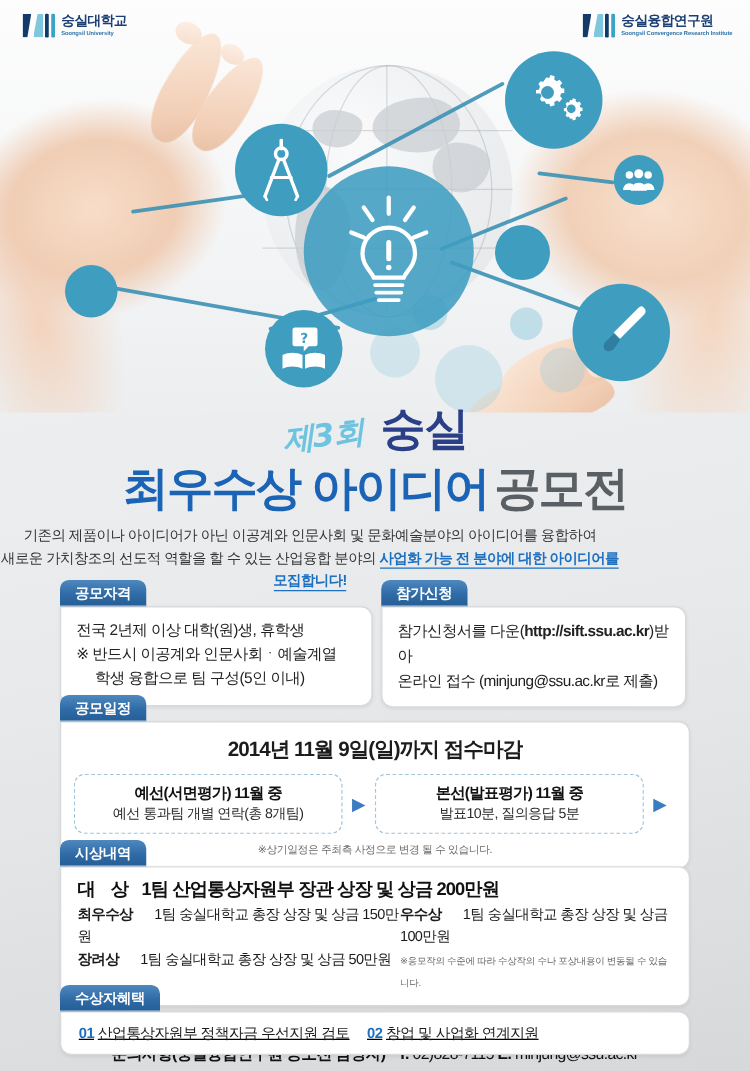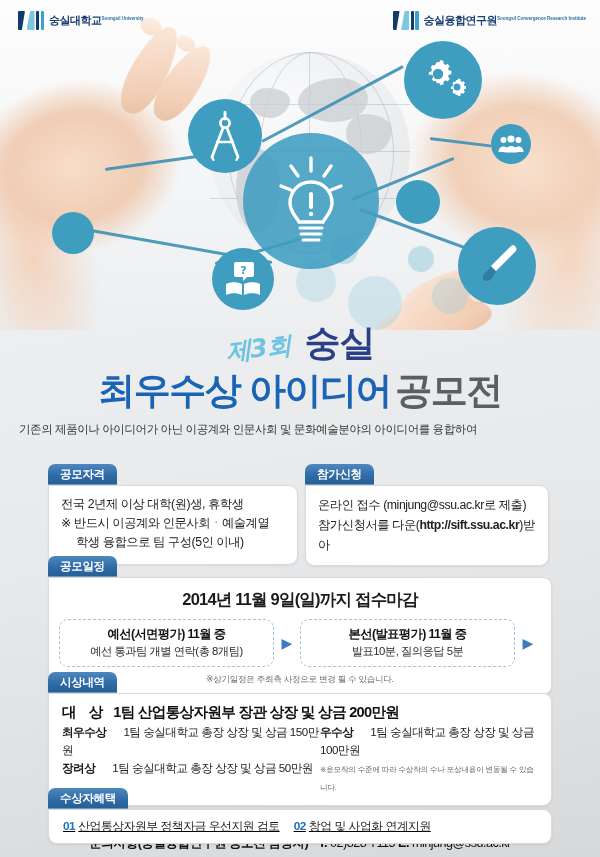--- a/index.html
+++ b/index.html
@@ -147,21 +147,21 @@
   .logo{position:absolute;top:11px;display:flex;align-items:center;gap:5px;}
   #logo-left{left:18px;} #logo-right{right:14px;}
   .mark{display:flex;align-items:flex-end;gap:1.5px;height:19px;}
   .mark i{display:block;border-radius:1px;}
   .m1{width:7px;height:19px;background:#123a6b;
       clip-path:polygon(0 0,100% 0,55% 100%,0 100%);}
   .m2{width:8px;height:19px;background:#7fc7dd;
       clip-path:polygon(45% 0,100% 0,100% 100%,0 100%);}
   .m3{width:3px;height:19px;background:#123a6b;}
   .m4{width:3.5px;height:19px;background:#3aa3c6;}
-  .logotext{display:flex;flex-direction:row;line-height:1;}
+  .logotext{display:flex;flex-direction:column;line-height:1;}
   .lt-ko{font-size:11px;font-weight:700;color:#1b3f72;letter-spacing:-.5px;}
   .lt-en{font-size:4.6px;font-weight:700;color:#2f73a8;letter-spacing:-.05px;margin-top:2px;}
 </style>
 </head>
 <body>
 
 <div id="poster">
 
   <div id="hero">
     <div class="bgwash"></div>
@@ -305,40 +305,43 @@
       <span class="t-ssu">숭실</span>
     </div>
     <div class="t-line2">
       <span class="t-main">최우수상 아이디어</span>
       <span class="t-sub">공모전</span>
     </div>
   </div>
 
   <div id="desc">
     <div>기존의 제품이나 아이디어가 아닌 이공계와 인문사회 및 문화예술분야의 아이디어를 융합하여</div>
+    <div>
+      <span>새로운 가치창조의 선도적 역할을 할 수 있는 산업융합 분야의 </span><span class="hl">사업화 가능 전 분야에 대한 아이디어를 모집합니다!</span>
+    </div>
   </div>
 
   <div class="sec twobox" id="sec-qual">
     <div class="tab">공모자격</div>
     <div class="panel flat-tl">
       <div class="qtext">전국 2년제 이상 대학(원)생, 휴학생</div>
       <div class="qtext">※ 반드시 이공계와 인문사회ㆍ예술계열</div>
       <div class="qtext">
           <span class="ind">학생 융합으로 팀 구성(5인 이내)</span>
         </div>
     </div>
   </div>
 
   <div class="sec twobox" id="sec-apply">
     <div class="tab">참가신청</div>
     <div class="panel flat-tl">
-      <div class="atext">온라인 접수 (minjung@ssu.ac.kr로 제출)</div>
       <div class="atext">
         <span>참가신청서를 다운(</span><b>http://sift.ssu.ac.kr</b><span>)받아</span>
       </div>
+      <div class="atext">온라인 접수 (minjung@ssu.ac.kr로 제출)</div>
     </div>
   </div>
 
   <div class="sec" id="sec-sched">
     <div class="tab">공모일정</div>
     <div class="panel flat-tl">
       <div class="sched-head">2014년 11월 9일(일)까지 접수마감</div>
       <div class="sched-row">
         <div class="sbox">
           <div class="s1">예선(서면평가) 11월 중</div>

